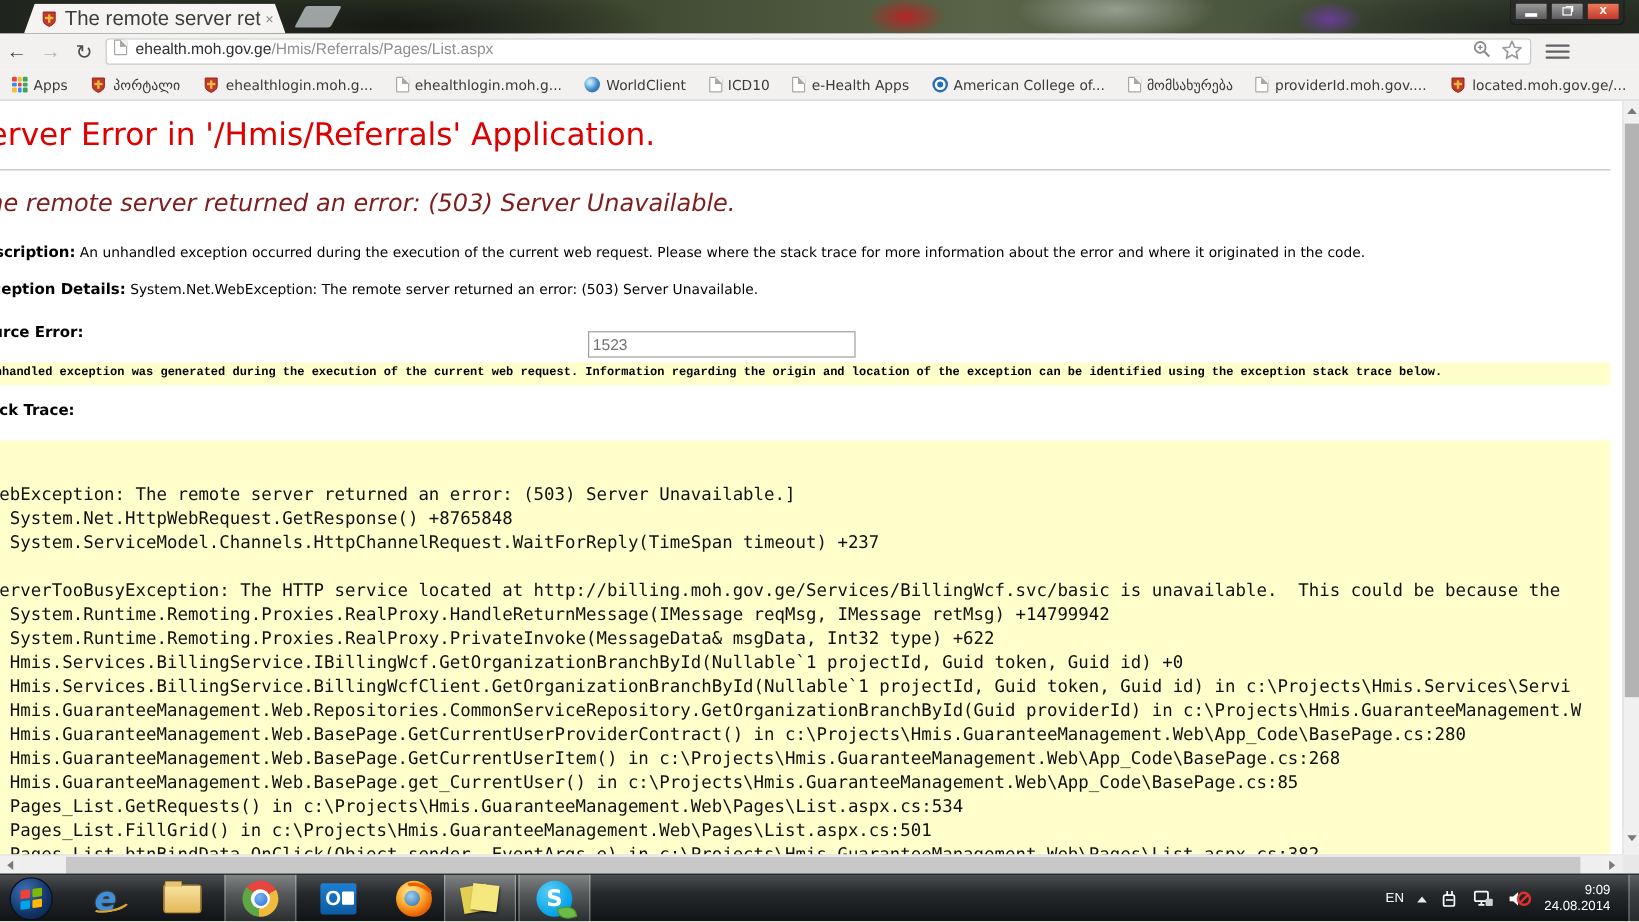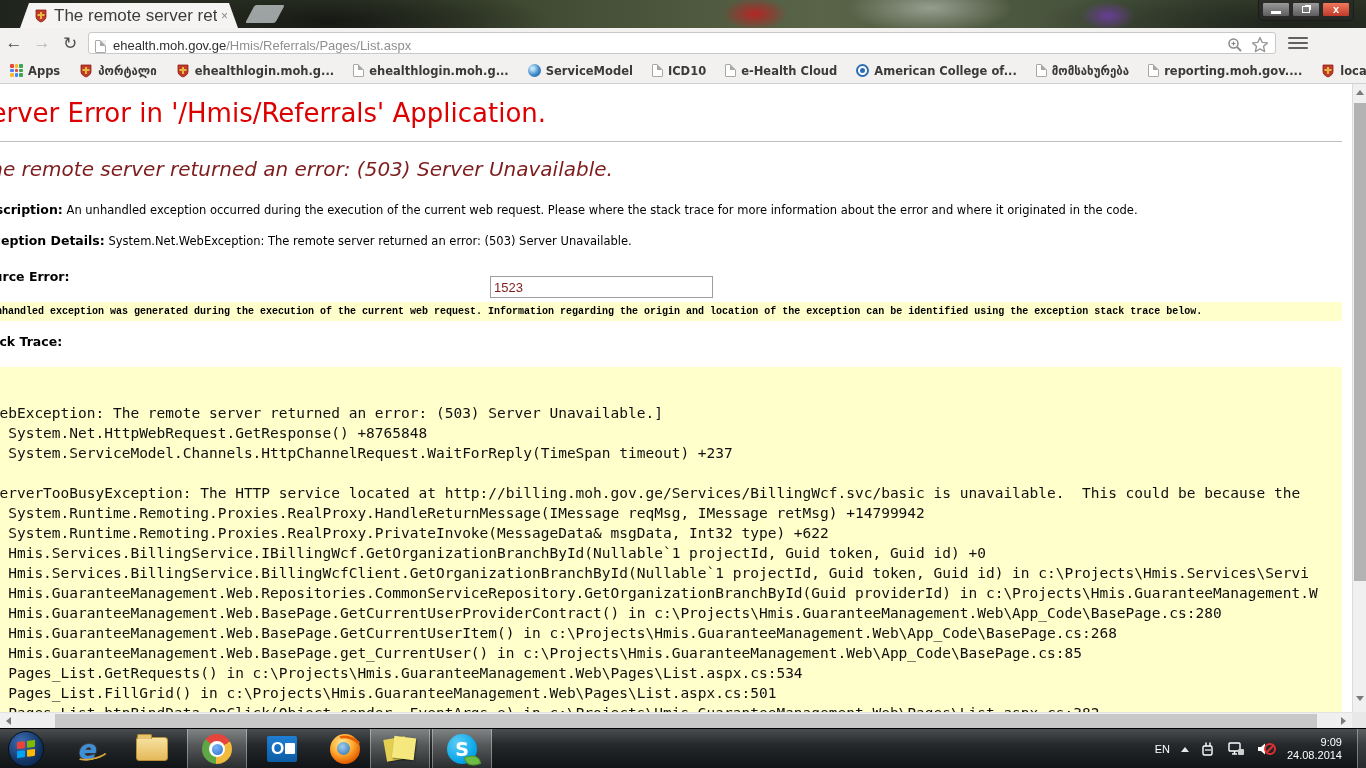--- a/index.html
+++ b/index.html
@@ -32,30 +32,30 @@
   .wbtn.close { background:linear-gradient(#f07a5a,#c0392b); }
   .restore-box { width:8px; height:7px; border:1px solid #fff; margin:3px auto 0; box-shadow:2px -2px 0 -1px #fff; }
   .min-bar { width:10px; height:3px; background:#fff; margin:8px auto 0; }
 
   
   .toolbar { position:absolute; left:0; top:28px; width:1366px; height:30px; background:#f2f1f0;
     display:flex; align-items:center; }
   .navbtn { width:28px; text-align:center; font-size:17px; color:#4c4c4c; }
   .navbtn.disabled { color:#b5b5b5; }
   .omnibox { margin-left:4px; width:1188px; height:22px; background:#fff; border:1px solid #c9c9c9;
-    border-radius:3px; display:flex; align-items:flex-end; padding:0 6px; }
+    border-radius:3px; display:flex; align-items:flex-start; padding:0 6px; }
   .url { font-size:13px; color:#2f2f2f; margin-left:7px; white-space:nowrap; overflow:hidden; flex:1; }
   .url .path { color:#8f8f8f; }
   .hamburger { margin-left:12px; width:20px; }
   .hamburger div { height:2.5px; background:#616161; margin:2.5px 0; border-radius:1px; }
 
   
   .bookmarks { position:absolute; left:0; top:58px; width:1366px; height:26px; background:#f2f1f0;
     border-bottom:1px solid #cfcfcf; display:flex; align-items:center; padding:0 10px; gap:19px;
-    font-family:"DejaVu Sans",sans-serif;font-weight:bold; }
+    font-family:"DejaVu Sans",sans-serif; }
   .bm { display:flex; align-items:center; gap:5px; font-size:11.5px; color:#3a3a3a; white-space:nowrap; }
   .apps-grid { width:13px; height:13px; display:grid; grid-template-columns:repeat(3,1fr); gap:1px; }
   .apps-grid i { border-radius:1px; }
   .pageicon { width:11px; height:13px; background:#fff; border:1px solid #a8a8a8; border-radius:1px; position:relative; }
   .pageicon:after { content:""; position:absolute; right:-1px; top:-1px; border:3px solid #f2f1f0;
     border-left-color:#a8a8a8; border-bottom-color:#a8a8a8; }
   .globe { width:13px; height:13px; border-radius:50%;
     background:radial-gradient(circle at 35% 35%, #bfe3f7 12%, #3b87c6 55%, #1d5c94); }
   .ring { width:13px; height:13px; border-radius:50%; border:2px solid #2a6db5; background:#fff; position:relative; }
   .ring:after { content:""; position:absolute; left:2px; top:2px; width:5px; height:5px; border-radius:50%; background:#2a6db5; }
@@ -64,21 +64,21 @@
   .page { position:absolute; left:0; top:84px; width:1366px; height:644px; background:#fff; overflow:hidden; }
   .content { position:absolute; left:-20px; top:0; width:1362px; font-family:"DejaVu Sans",sans-serif; }
   .err-h1 { margin:14px 0 0 -6px; font-size:26px; font-weight:normal; color:#dd0000; white-space:nowrap; }
   .err-hr { border:none; border-top:1px solid #c0c0c0; margin-top:13px; }
   .err-h2 { margin:15px 0 0 -2px; font-size:20px; font-weight:normal; font-style:italic; color:#7d1d1d; white-space:nowrap; }
   .line { margin:21px 0 0 -3px; font-size:11.5px; color:#000; white-space:nowrap; }
   .line b { font-size:12.5px; }
   .line.tight { margin-top:16px; }
   .srclabel { position:absolute; top:185px; left:-4px; font-weight:bold; font-size:12.5px; white-space:nowrap; }
   .srcinput { position:absolute; left:510px; top:192px; width:223px; height:22px; border:1px solid #9e9e9e;
-    font-family:"Liberation Sans",sans-serif; font-size:13px; padding:1px 3px; color:#7f1d1d; background:#fff; }
+    font-family:"Liberation Sans",sans-serif; font-size:13px; padding:1px 3px; color:#737373; background:#fff; }
   .banner { position:absolute; top:218px; left:0; width:100%; height:19px; background:#ffffcc;
     font-family:"Liberation Mono",monospace; font-weight:bold; font-size:10px; line-height:19px;
     white-space:nowrap; overflow:hidden; text-indent:-8px; color:#000; }
   .stacklabel { position:absolute; top:250px; left:-4px; font-weight:bold; font-size:12.5px; white-space:nowrap; }
   .stackbox { position:absolute; top:283px; left:0; width:100%; height:470px; background:#ffffcc; overflow:hidden; }
   .stackbox pre { margin:0; padding:36px 0 0 2px; font-family:"DejaVu Sans Mono",monospace;
     font-size:14.5px; line-height:20px; color:#101010; white-space:pre; }
 
   
   .vscroll { position:absolute; left:1352px; top:84px; width:14px; height:628px; background:#f0f0f0; border-left:1px solid #dcdcdc; }
@@ -224,41 +224,41 @@
           <rect x="3.5" y="5" width="7" height="2" fill="#e6b93f"></rect>
       </svg>
       <span>ehealthlogin.moh.g...</span>
     </div>
     <div class="bm">
       <div class="pageicon"></div>
       <span>ehealthlogin.moh.g...</span>
     </div>
     <div class="bm">
       <div class="globe"></div>
-      <span>ServiceModel</span>
+      <span>WorldClient</span>
     </div>
     <div class="bm">
       <div class="pageicon"></div>
       <span>ICD10</span>
     </div>
     <div class="bm">
       <div class="pageicon"></div>
-      <span>e-Health Cloud</span>
+      <span>e-Health Apps</span>
     </div>
     <div class="bm">
       <div class="ring"></div>
       <span>American College of...</span>
     </div>
     <div class="bm">
       <div class="pageicon"></div>
       <span>მომსახურება</span>
     </div>
     <div class="bm">
       <div class="pageicon"></div>
-      <span>reporting.moh.gov....</span>
+      <span>providerId.moh.gov....</span>
     </div>
     <div class="bm">
       <svg class="crest" viewBox="0 0 14 14">
         <path d="M2 1 h10 v7 c0 3.2 -5 5 -5 5 s-5 -1.8 -5 -5 z" fill="#c0392b" stroke="#8e2418" stroke-width="0.8"></path>
         <rect x="6" y="3" width="2" height="7" fill="#e6b93f"></rect>
           <rect x="3.5" y="5" width="7" height="2" fill="#e6b93f"></rect>
       </svg>
       <span>located.moh.gov.ge/...</span>
     </div>
   </div>

